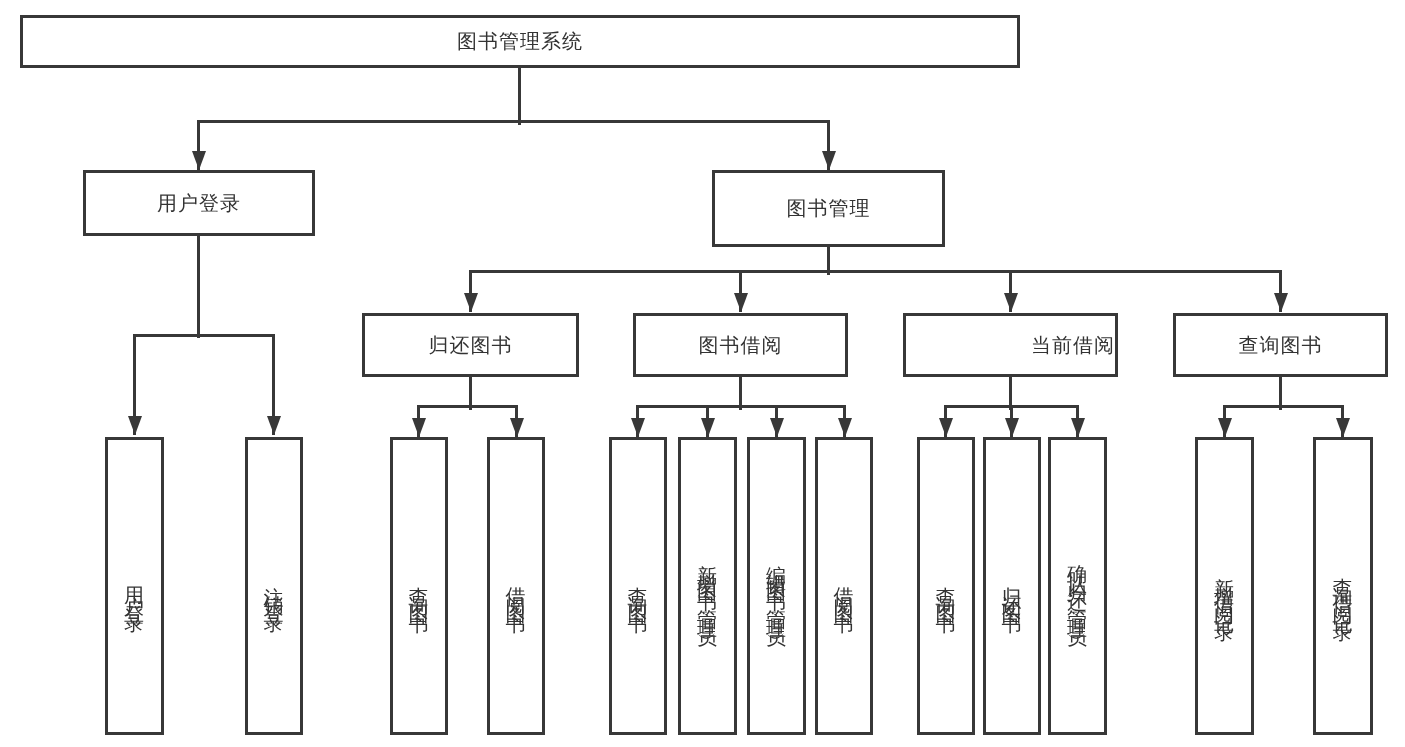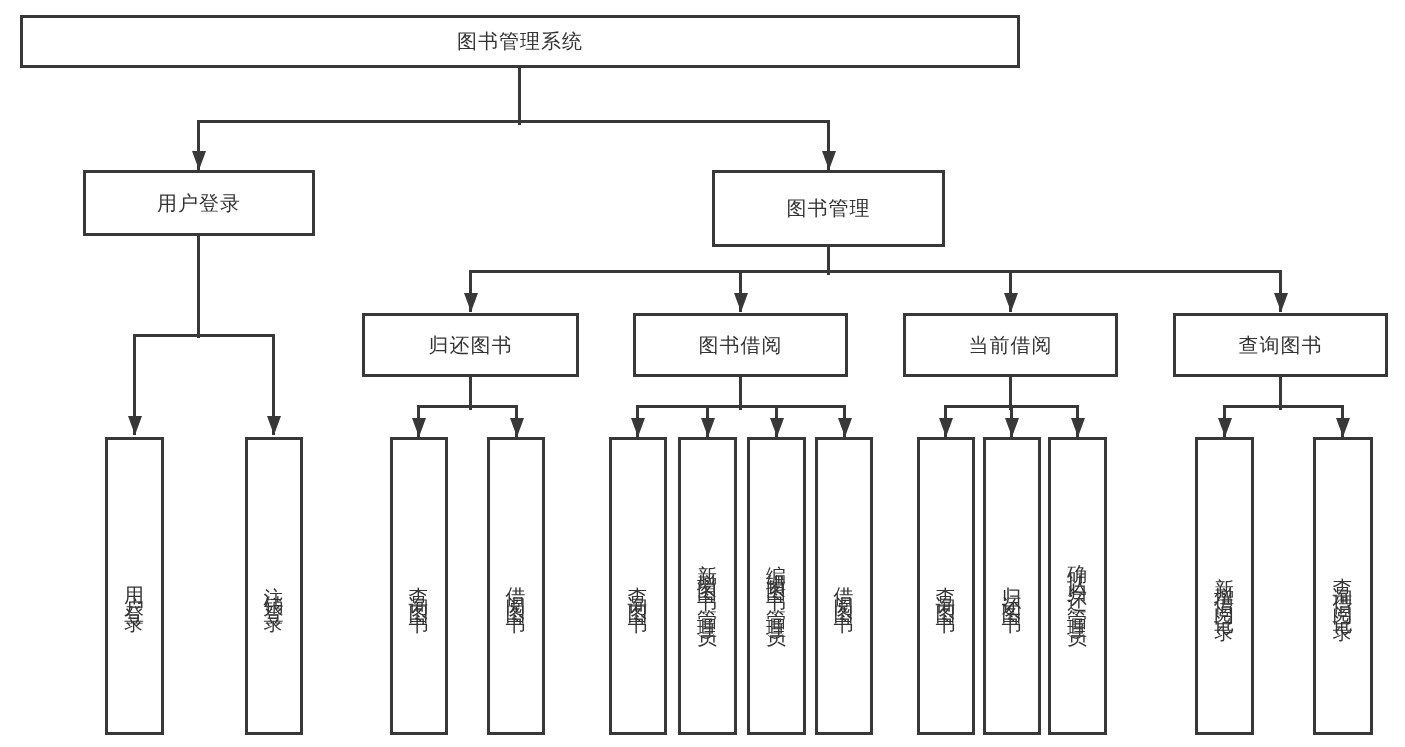--- a/index.html
+++ b/index.html
@@ -98,21 +98,21 @@
   <div class="drop" style="left:739px;top:271px;height:41px;"></div>
   <div class="drop" style="left:1009px;top:271px;height:41px;"></div>
   <div class="drop" style="left:1279px;top:271px;height:41px;"></div>
 
   <div class="node" style="left:362px;top:313px;width:217px;height:64px;">
     <span>归还图书</span>
   </div>
   <div class="node" style="left:633px;top:313px;width:215px;height:64px;">
     <span>图书借阅</span>
   </div>
-  <div class="node" style="left:903px;top:313px;width:215px;height:64px;">
+  <div class="node" style="left:903px;top:313px;width:215px;height:64px;justify-content:flex-end;">
     <span>当前借阅</span>
   </div>
   <div class="node" style="left:1173px;top:313px;width:215px;height:64px;">
     <span>查询图书</span>
   </div>
 
   <div class="line" style="left:469px;top:377px;width:3px;height:33px;"></div>
   <div class="line" style="left:417px;top:405px;width:101px;height:3px;"></div>
   <div class="drop" style="left:417px;top:406px;height:31px;"></div>
   <div class="drop" style="left:515px;top:406px;height:31px;"></div>

